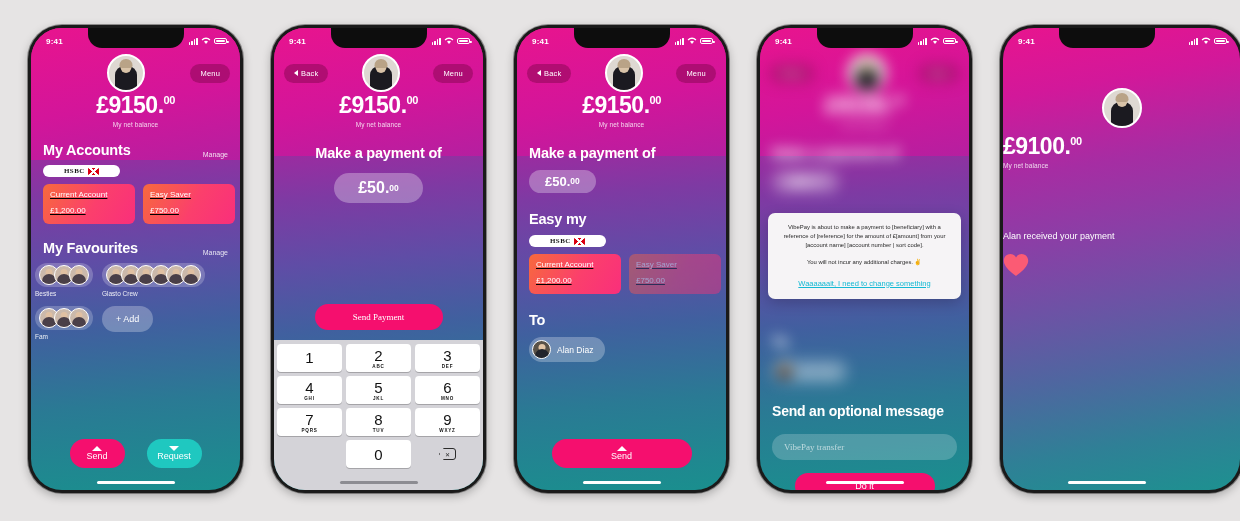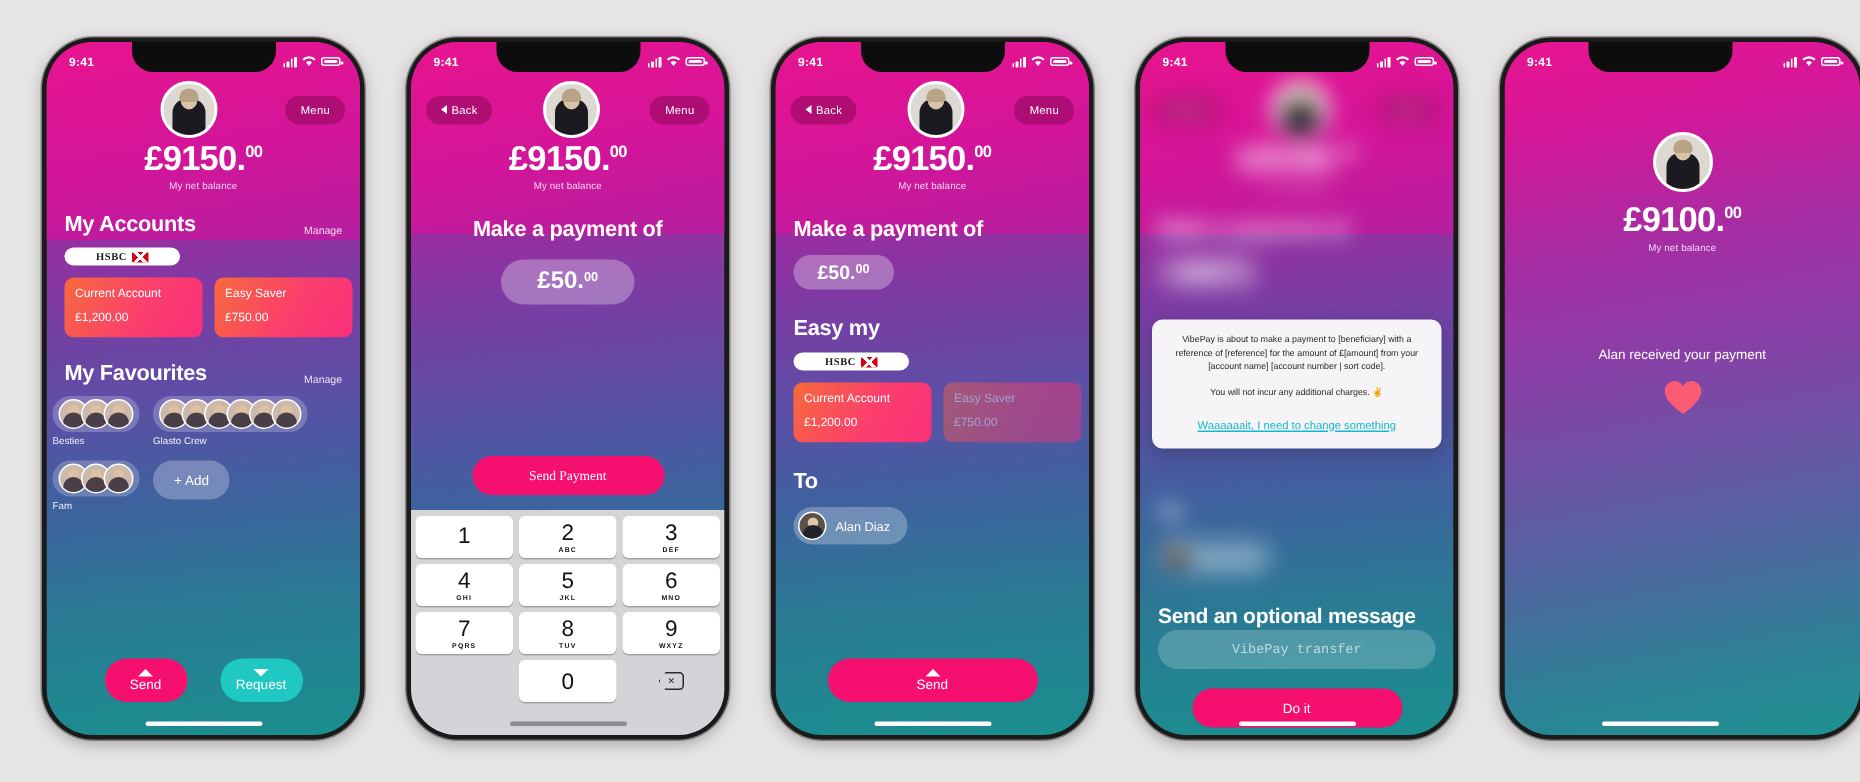--- a/index.html
+++ b/index.html
@@ -167,21 +167,21 @@
     display:inline-flex; align-items:center; gap:3px;
     background:#fff; border-radius: 9px;
     padding: 2px 21px; margin: 7px 0 0 12px;
   }
   .bank-badge .nm { font-family:"Liberation Serif", serif; font-size: 7px; color:#1a1a1a; letter-spacing:.4px; font-weight:bold;}
   .bank-badge .mark { width: 11px; height: 7px; background:#db0011; position:relative; border-radius:1px;}
   .bank-badge .mark::after{content:"";position:absolute;inset:0;background:
     linear-gradient(45deg,transparent 42%,#fff 42%,#fff 58%,transparent 58%),
     linear-gradient(-45deg,transparent 42%,#fff 42%,#fff 58%,transparent 58%);}
 
-  .cards { display:flex; gap: 8px; padding: 7px 16px 0 12px; overflow: hidden; }
+  .cards { display:flex; gap: 8px; padding: 7px 16px 0 12px; overflow: hidden; text-decoration: underline; }
   .acct-card {
     flex: 0 0 auto; width: 92px; height: 40px;
     border-radius: 6px; padding: 6px 7px;
     background: linear-gradient(120deg,#f76a3c 0%, #fb3f6c 55%, #f92f7b 100%);
     color:#fff;
   }
   .acct-card .nm { font-size: 8px; white-space: nowrap; overflow:hidden; }
   .acct-card .amt { font-size: 8px; margin-top: 7px; white-space: nowrap; }
   .acct-card.dim { opacity: .45; }
 
@@ -239,21 +239,21 @@
   
   .pay-title {
     color:#fff; font-size: 14.5px; font-weight:bold;
     letter-spacing:-.2px;
   }
   .amount-pill {
     background: rgba(255,255,255,.3);
     border-radius: 18px;
     color:#fff; font-weight:bold;
     font-size: 16px;
-    display:inline-flex; align-items: flex-start;
+    display:inline-flex; align-items: center;
     padding: 7px 24px;
     line-height:1;
   }
   .amount-pill sup { font-size: 8.5px; }
 
   .send-payment {
     display:block; margin: 0 auto;
     background:#f50f6e; color:#fff; border:none;
     border-radius: 14px;
     font-size: 9px; padding: 8px 0;
@@ -324,39 +324,38 @@
   .modal .link {
     display:block; text-align:center; margin-top: 11px;
     color:#13b9d4; font-size: 7.5px;
     text-decoration: underline;
   }
   .msg-label {
     color:#fff; font-size: 14px; font-weight:bold; letter-spacing:-.2px;
   }
   .msg-input {
     display:block; width: calc(100% - 24px);
-    margin: 0 12px 0 12px;
+    margin: 14px 12px 0 12px;
     background: rgba(255,255,255,.2);
     border:none; border-radius: 14px;
     color: rgba(255,255,255,.62);
     font-size: 9px;
     padding: 8px 12px;
-    font-family: Liberation Mono, monospace;
-    text-align: center;
+    font-family: Liberation Serif, serif;
   }
   .msg-input::placeholder { color: rgba(255,255,255,.62); }
   .doit {
     display:block; margin: 13px auto 0 auto;
     background:#f50f6e; color:#fff; border:none;
     border-radius: 14px; font-size: 9px;
     width: 140px; padding: 8px 0;
   }
 
   
-  .p5-center { text-align:center; padding-top: 60px; }
+  .p5-center { text-align:left; padding-top: 60px; }
   .p5-msg { color:#fff; font-size: 9px; margin-top: 62px; }
   .heart { margin: 12px auto 0 auto; width: 26px; height: 24px; }
 </style>
 </head>
 <body>
 
 <div class="stage">
 
   <div class="phone">
     <div class="screen">

